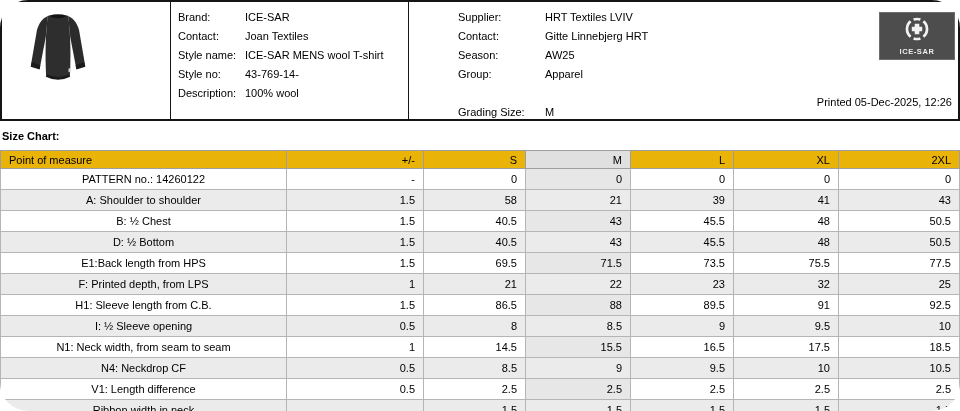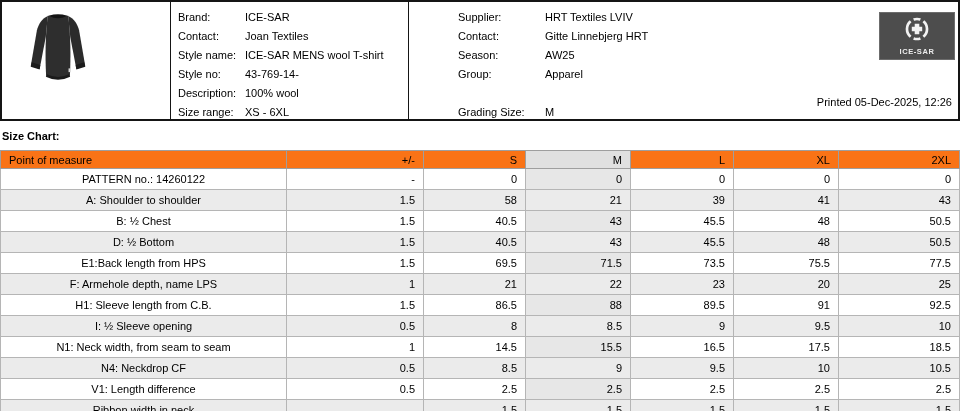--- a/index.html
+++ b/index.html
@@ -1,18 +1,18 @@
 <!DOCTYPE html>
 <html><head>
 <meta charset="utf-8">
 <style>
   html,body{margin:0;padding:0;background:#fff;}
   .page{
     position:relative;width:960px;height:411px;overflow:hidden;background:#fff;
-    font-family:"Liberation Sans",sans-serif;font-size:11px;color:#000;
+    font-family:"Liberation Sans",sans-serif;font-size:11px;color:#000;border-radius:28px;
   }
   
   .header-block{
     position:absolute;top:0;left:0;width:960px;height:121px;box-sizing:border-box;
     border:2px solid #151515;background:#fff;
   }
   .vdivider{position:absolute;top:0;bottom:0;width:0;border-left:1px solid #151515;}
   .vdivider.d1{left:168px;}
   .vdivider.d2{left:406px;}
   .image-cell{position:absolute;left:0;top:0;width:168px;height:117px;}
@@ -31,21 +31,21 @@
   .size-chart-title{position:absolute;top:130px;left:2px;font-weight:bold;}
   table.size-table{
     position:absolute;top:150px;left:0;width:960px;
     border-collapse:collapse;table-layout:fixed;font-size:11px;
   }
   table.size-table{border:1px solid #8c8c8c;}
   .size-table th,.size-table td{
     border:1px solid #b5b5b5;padding:0 8px;white-space:nowrap;overflow:hidden;
     font-weight:normal;text-align:right;
   }
-  .size-table thead th{height:17px;background:#f97316;border-color:#9e9e9e;}
+  .size-table thead th{height:17px;background:#eab308;border-color:#9e9e9e;}
   .size-table thead th.first{text-align:left;}
   .size-table tbody td{height:20px;background:#fff;}
   .size-table tbody td.measure{text-align:center;}
   .size-table tbody tr.stripe td{background:#ebebeb;margin-top:38px;}
   .size-table thead th.m-col{background:#e0e0e0;}
   .size-table tbody td.m-col{background:#e7e7e7;}
 </style>
 </head>
 <body>
 
@@ -74,21 +74,20 @@
 
     <div class="vdivider d1"></div>
     <div class="vdivider d2"></div>
 
     <div class="info-col info-left" id="info-left">
         <div class="field-row"><span class="field-label">Brand:</span><span class="field-value">ICE-SAR</span></div>
         <div class="field-row"><span class="field-label">Contact:</span><span class="field-value">Joan Textiles</span></div>
         <div class="field-row"><span class="field-label">Style name:</span><span class="field-value">ICE-SAR MENS wool T-shirt</span></div>
         <div class="field-row"><span class="field-label">Style no:</span><span class="field-value">43-769-14-</span></div>
         <div class="field-row"><span class="field-label">Description:</span><span class="field-value">100% wool</span></div>
-        <div class="field-row"><span class="field-label">Size range:</span><span class="field-value">XS - 6XL</span></div>
       </div>
     <div class="info-col info-right" id="info-right">
         <div class="field-row"><span class="field-label">Supplier:</span><span class="field-value">HRT Textiles LVIV</span></div>
         <div class="field-row"><span class="field-label">Contact:</span><span class="field-value">Gitte Linnebjerg HRT</span></div>
         <div class="field-row"><span class="field-label">Season:</span><span class="field-value">AW25</span></div>
         <div class="field-row"><span class="field-label">Group:</span><span class="field-value">Apparel</span></div>
         <div class="field-row"><span class="field-label"></span><span class="field-value"></span></div>
         <div class="field-row"><span class="field-label">Grading Size:</span><span class="field-value">M</span></div>
       </div>
 
@@ -173,26 +172,26 @@
         <tr>
           <td class="measure">E1:Back length from HPS</td>
           <td>1.5</td>
           <td>69.5</td>
           <td class="m-col">71.5</td>
           <td>73.5</td>
           <td>75.5</td>
           <td>77.5</td>
         </tr>
         <tr class="stripe">
-          <td class="measure">F: Armehole depth, name LPS</td>
+          <td class="measure">F: Printed depth, from LPS</td>
           <td>1</td>
           <td>21</td>
           <td class="m-col">22</td>
           <td>23</td>
-          <td>20</td>
+          <td>32</td>
           <td>25</td>
         </tr>
         <tr>
           <td class="measure">H1: Sleeve length from C.B.</td>
           <td>1.5</td>
           <td>86.5</td>
           <td class="m-col">88</td>
           <td>89.5</td>
           <td>91</td>
           <td>92.5</td>

